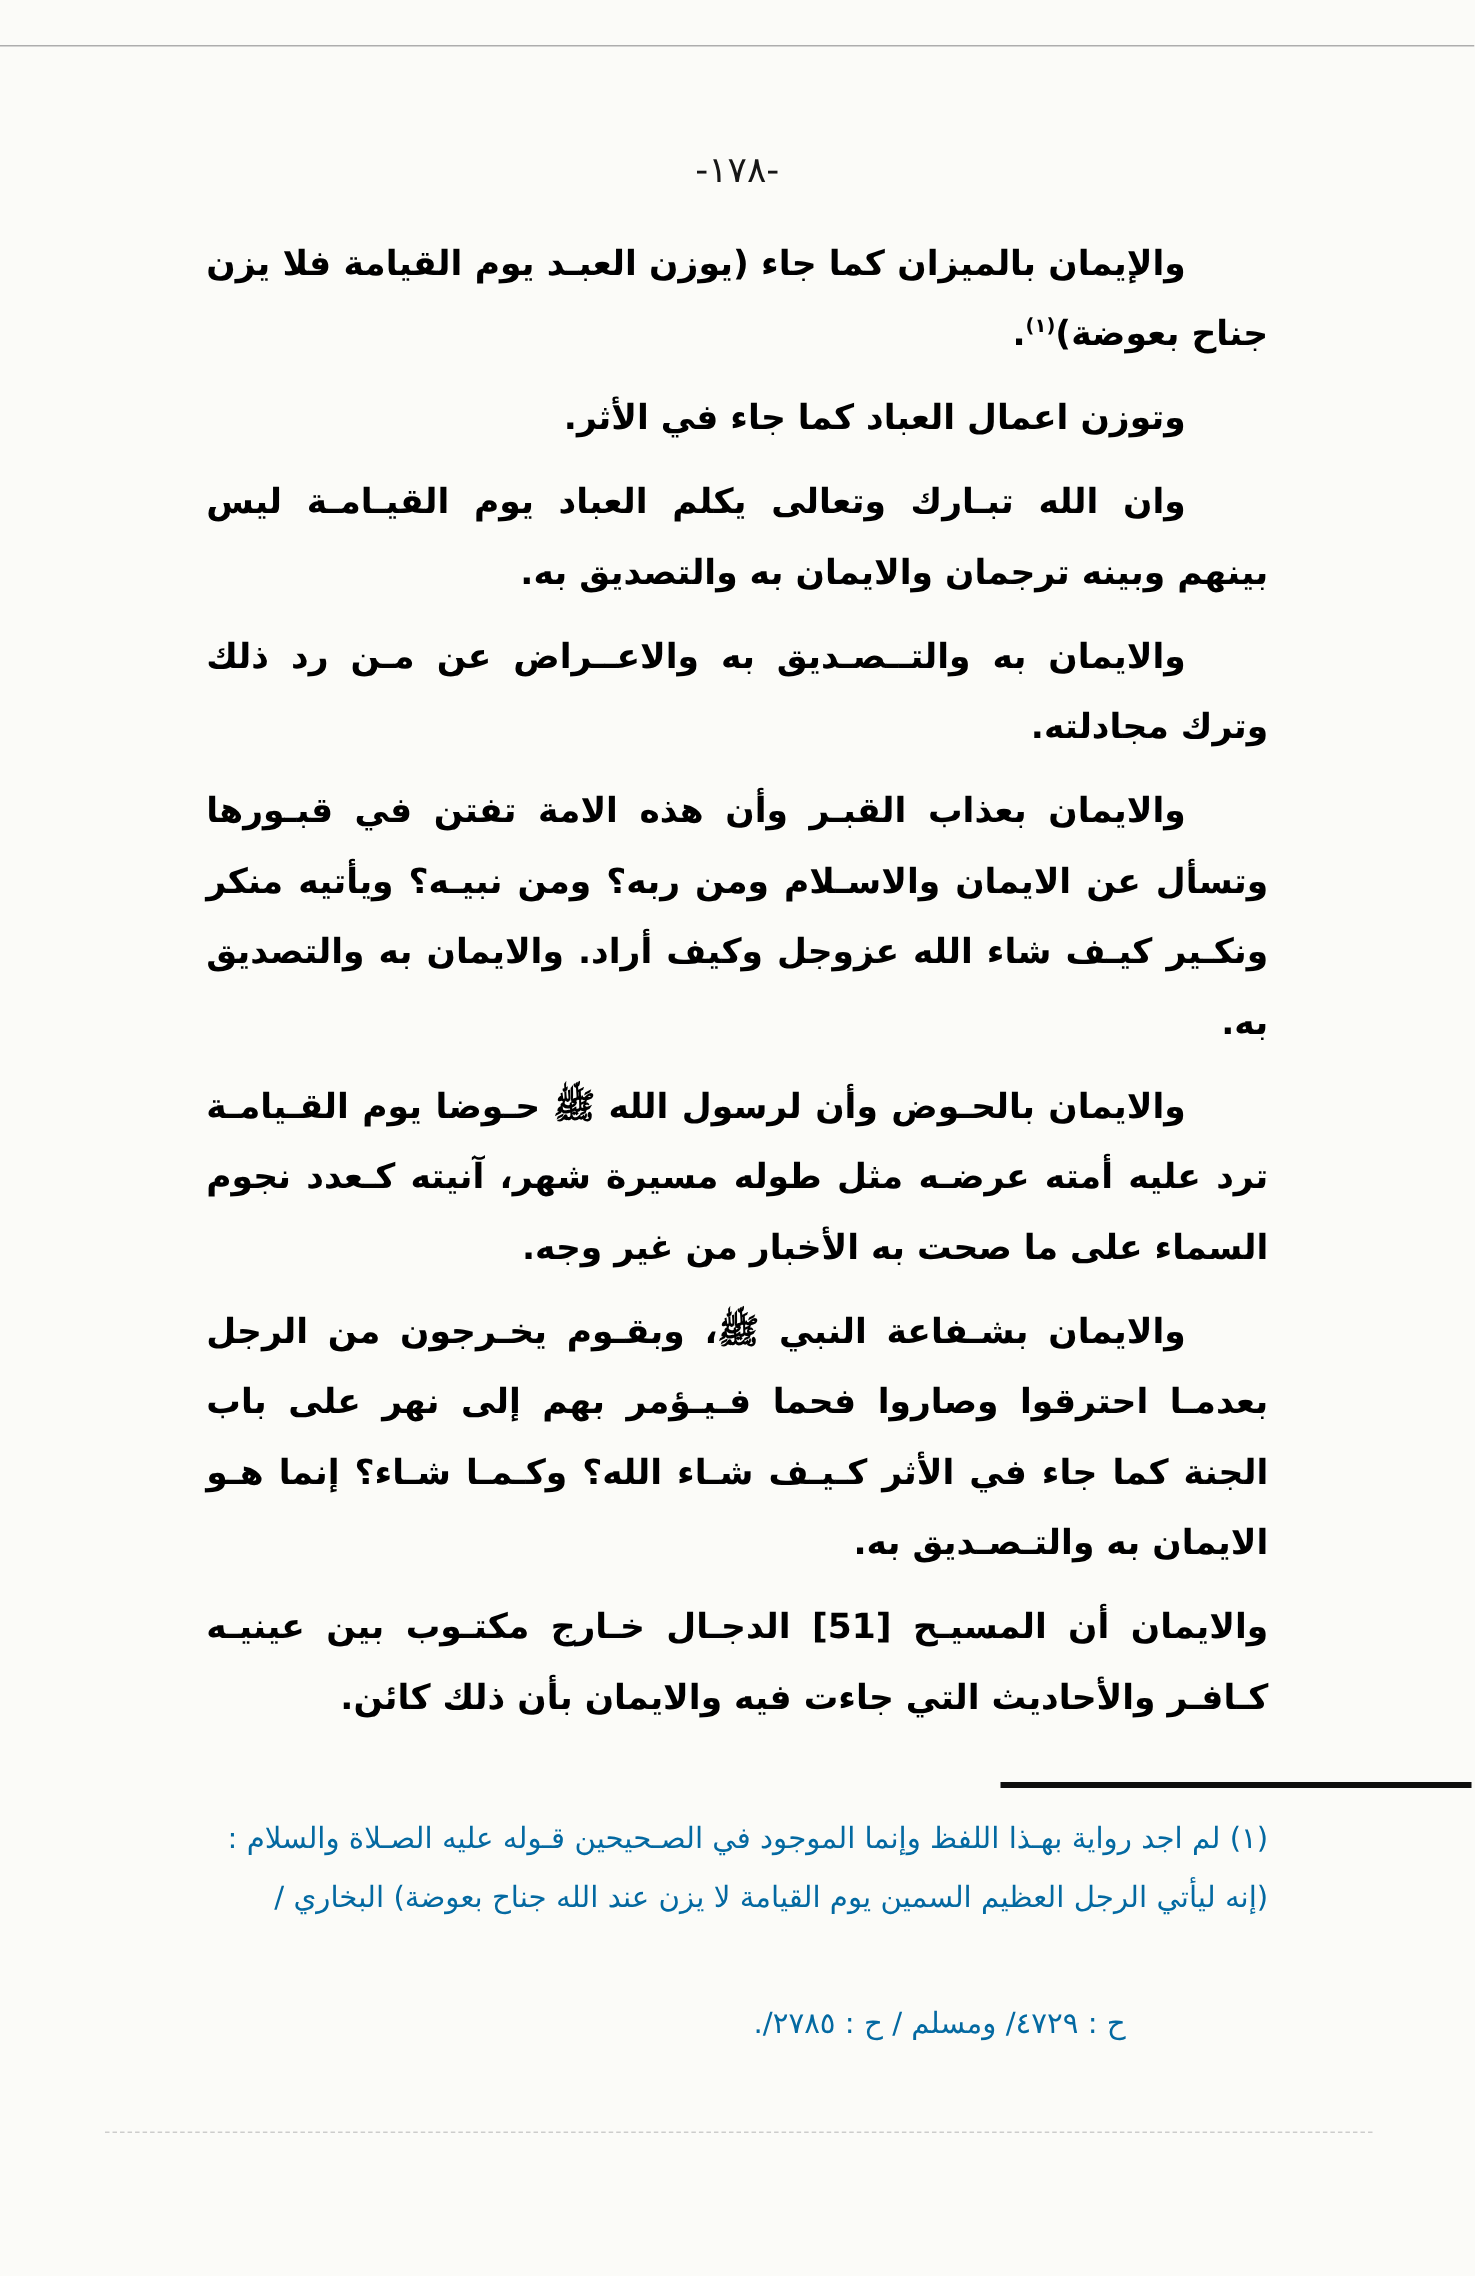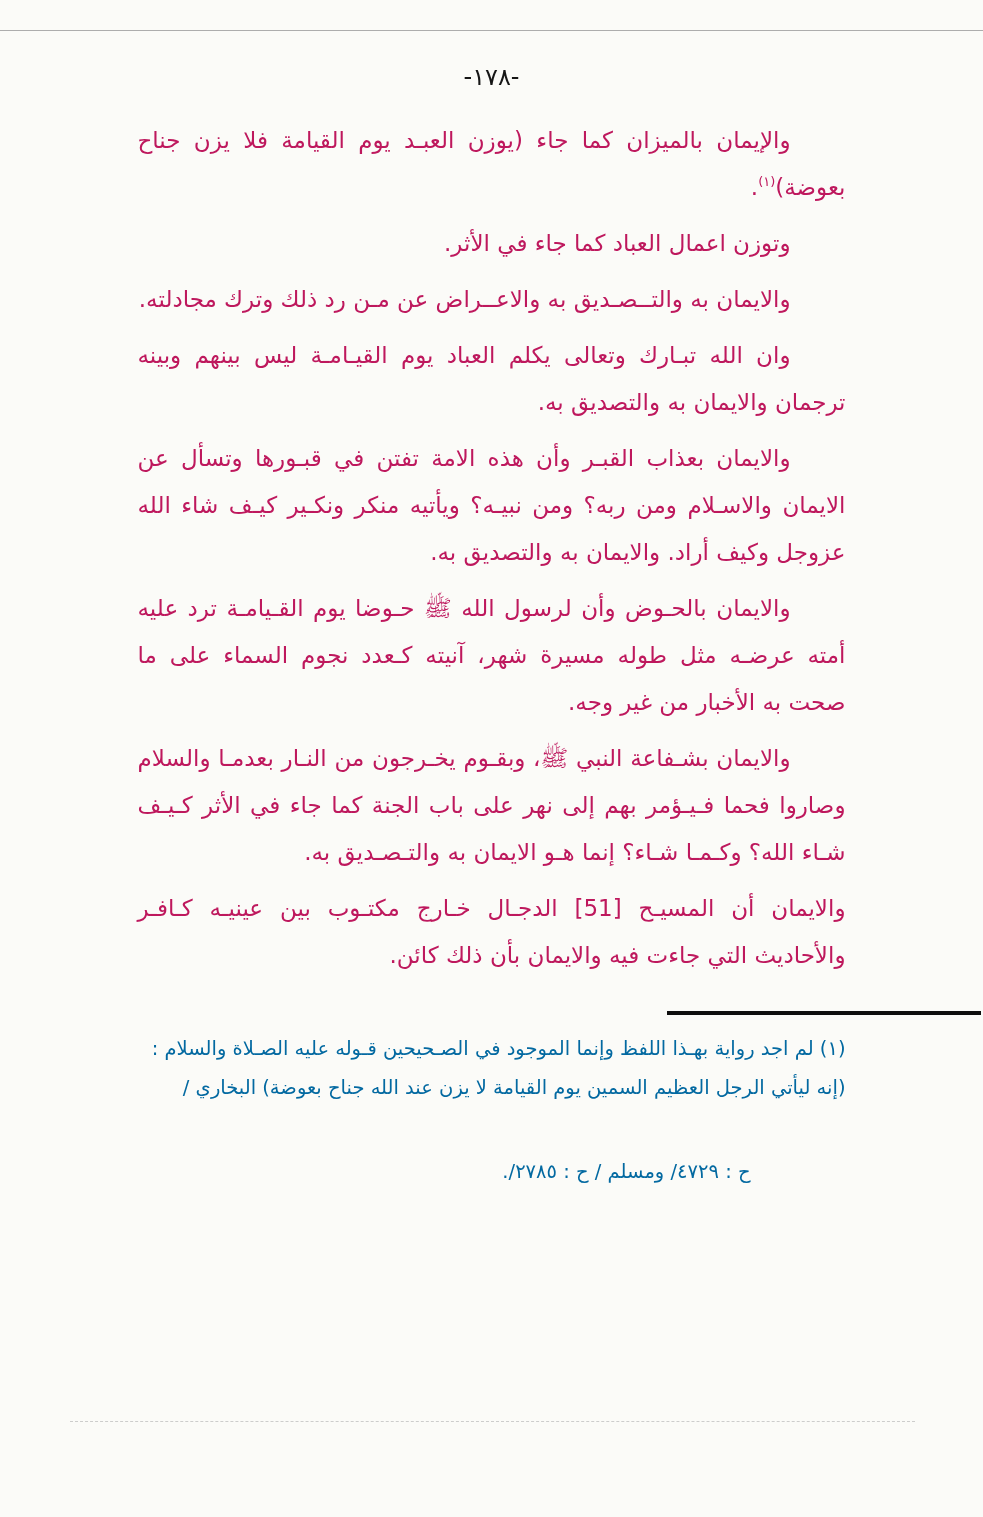--- a/index.html
+++ b/index.html
@@ -32,34 +32,35 @@
   .scan-bottom {
     position: absolute;
     top: 1421px;
     left: 70px;
     width: 845px;
     height: 0;
     border-top: 1px dashed #c2c2c2;
     opacity: 0.8;
   }
   .page-number {
-    padding-top: 63px;
+    padding-top: 99px;
     text-align: center;
     font-size: 24px;
     letter-spacing: 1px;
     color: #161616;
   }
   .text-block {
     width: 708px;
     margin: 26px auto 0 auto;
     font-size: 23px;
     line-height: 47px;
     text-align: justify;
     text-justify: inter-word;
-    color: #be185d;
+    color: #000000;
+    font-weight: bold;
   }
   .text-block p {
     margin: 0 0 9px 0;
   }
   .text-block p.indent {
     text-indent: 55px;
   }
   sup.fn-ref {
     font-size: 13px;
     line-height: 0;
@@ -89,25 +90,25 @@
 
 <div class="page">
 
   <div class="scan-top"></div>
 
   <div class="page-number">-١٧٨-</div>
 
   <div class="text-block">
     <p class="indent"><span>والإيمان بالميزان كما جاء (يوزن العبـد يوم القيامة فلا يزن جناح بعوضة)</span><sup class="fn-ref">(١)</sup><span>.</span></p>
     <p class="indent">وتوزن اعمال العباد كما جاء في الأثر.</p>
+    <p class="indent">وان الله تبـارك وتعالى يكلم العباد يوم القيـامـة ليس بينهم وبينه ترجمان والايمان به والتصديق به.</p>
     <p class="indent">والايمان به والتــصـديق به والاعــراض عن مـن رد ذلك وترك مجادلته.</p>
-    <p class="indent">وان الله تبـارك وتعالى يكلم العباد يوم القيـامـة ليس بينهم وبينه ترجمان والايمان به والتصديق به.</p>
     <p class="indent">والايمان بعذاب القبـر وأن هذه الامة تفتن في قبـورها وتسأل عن الايمان والاسـلام ومن ربه؟ ومن نبيـه؟ ويأتيه منكر ونكـير كيـف شاء الله عزوجل وكيف أراد. والايمان به والتصديق به.</p>
     <p class="indent">والايمان بالحـوض وأن لرسول الله ﷺ حـوضا يوم القـيامـة ترد عليه أمته عرضـه مثل طوله مسيرة شهر، آنيته كـعدد نجوم السماء على ما صحت به الأخبار من غير وجه.</p>
-    <p class="indent">والايمان بشـفاعة النبي ﷺ، وبقـوم يخـرجون من النـار بعدمـا والسلام وصاروا فحما فـيـؤمر بهم إلى نهر على باب الجنة كما جاء في الأثر كـيـف شـاء الله؟ وكـمـا شـاء؟ إنما هـو الايمان به والتـصـديق به.</p>
+    <p class="indent">والايمان بشـفاعة النبي ﷺ، وبقـوم يخـرجون من الرجل بعدمـا احترقوا وصاروا فحما فـيـؤمر بهم إلى نهر على باب الجنة كما جاء في الأثر كـيـف شـاء الله؟ وكـمـا شـاء؟ إنما هـو الايمان به والتـصـديق به.</p>
     <p>والايمان أن المسيـح [51] الدجـال خـارج مكتـوب بين عينيـه كـافـر والأحاديث التي جاءت فيه والايمان بأن ذلك كائن.</p>
   </div>
 
   <div class="footnote-sep"></div>
 
   <div class="footnote">
     <div class="fn-line">(١) لم اجد رواية بهـذا اللفظ وإنما الموجود في الصـحيحين قـوله عليه الصـلاة والسلام :</div>
     <div class="fn-line">(إنه ليأتي الرجل العظيم السمين يوم القيامة لا يزن عند الله جناح بعوضة) البخاري /</div>
     <div class="fn-line fn-line-3">ح : ٤٧٢٩/ ومسلم / ح : ٢٧٨٥/.</div>
   </div>

